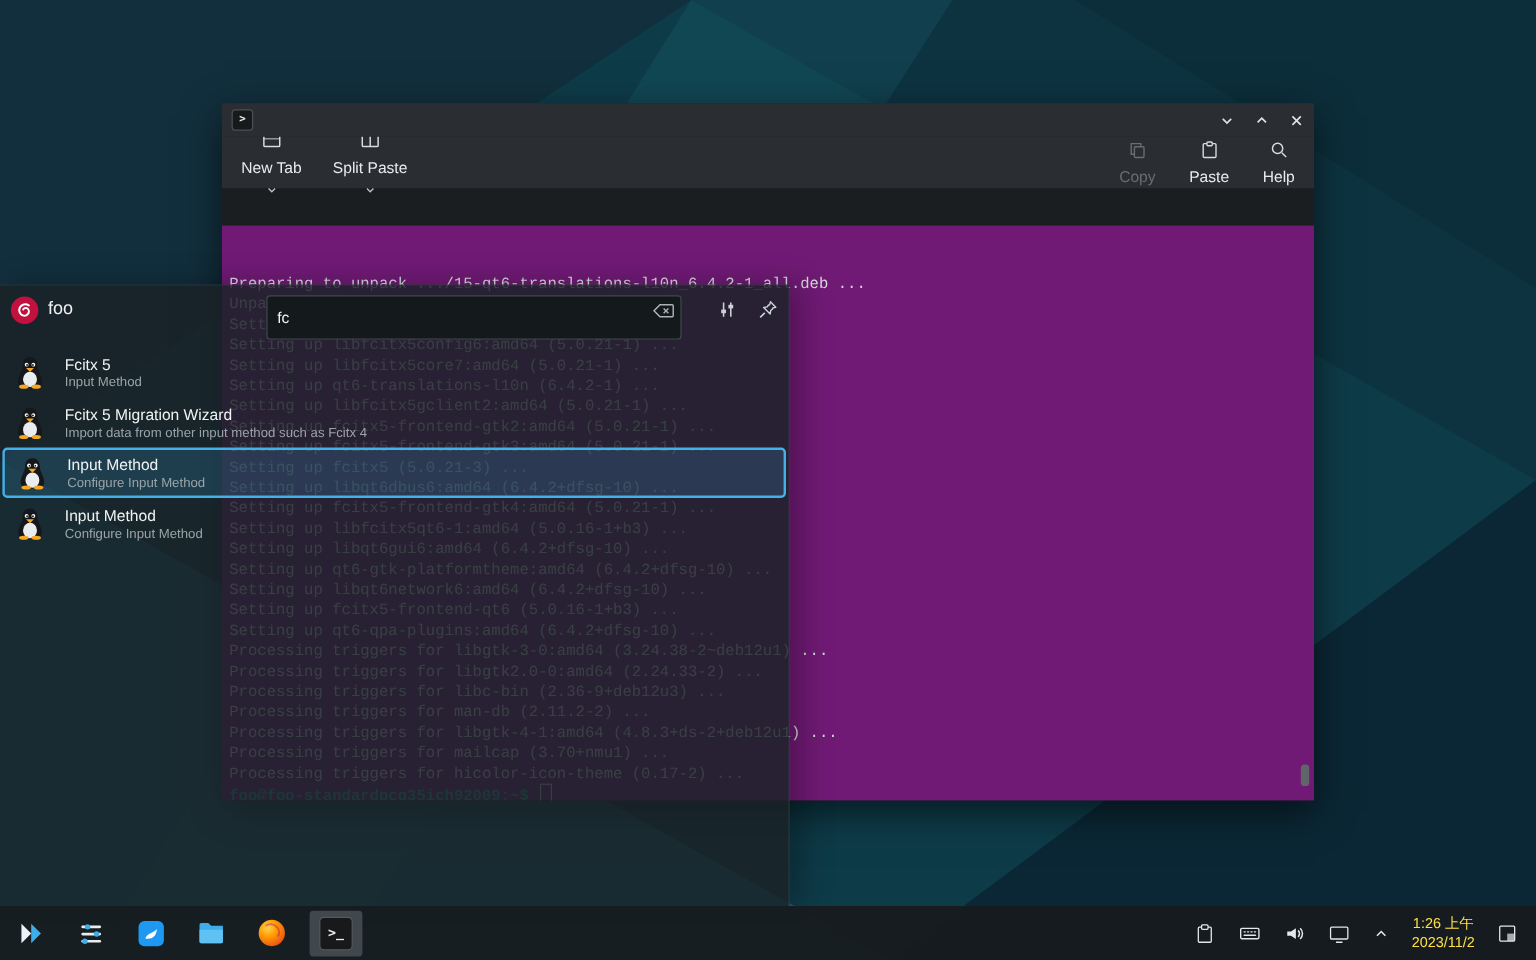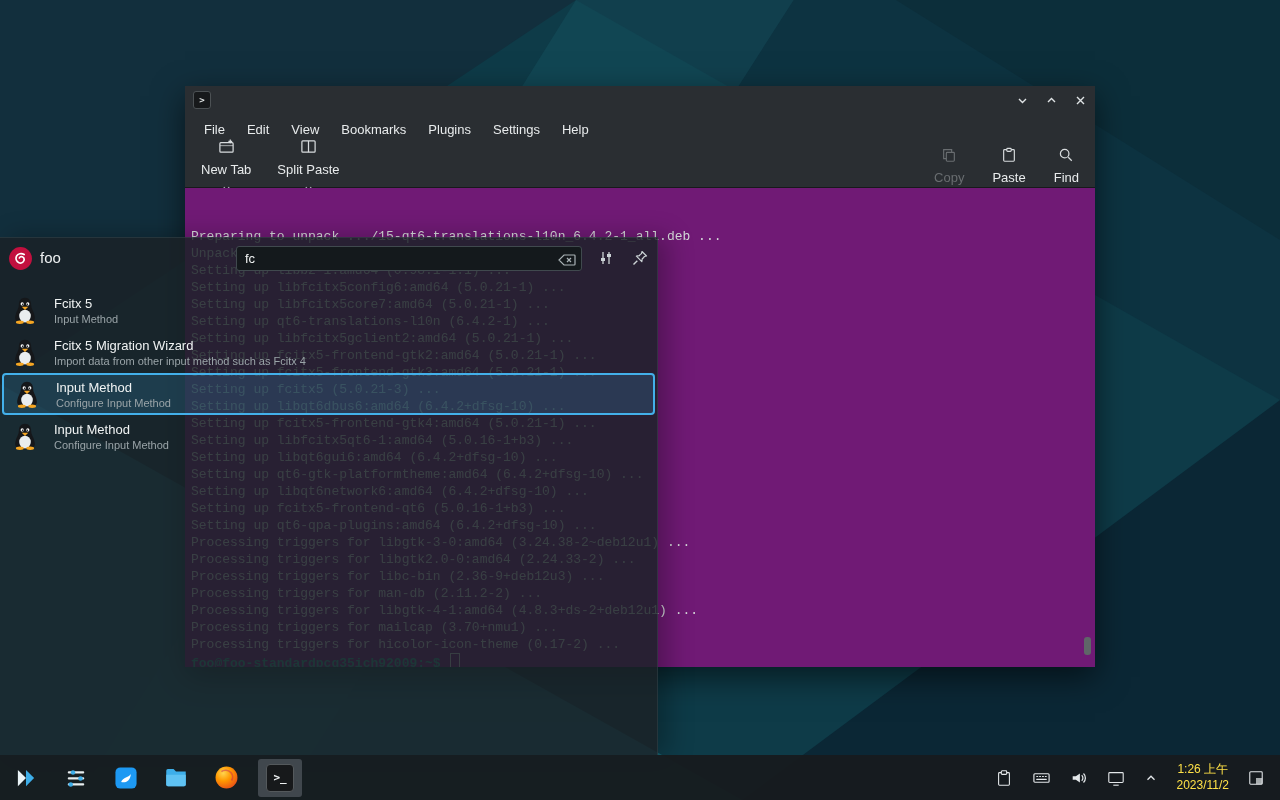--- a/index.html
+++ b/index.html
@@ -79,21 +79,21 @@
     position:absolute;left:0;top:237px;width:658px;height:518px;z-index:3;
     background:rgba(26,33,38,0.84);
     border-top:1px solid rgba(130,160,170,0.14);
     border-right:1px solid rgba(130,160,170,0.14);
     box-shadow:10px 0 24px rgba(0,0,0,0.28);
     box-sizing:border-box;
   }
   .launcher-header{position:absolute;left:0;top:0;right:0;height:42px;}
   .user-avatar{position:absolute;left:8px;top:8px;width:25px;height:25px;}
   .user-name{position:absolute;left:40px;top:11px;font-size:15px;color:#eef1f2;}
-  .search-wrap{position:absolute;left:236px;top:8px;width:346px;height:25px;}
+  .search-wrap{position:absolute;left:222px;top:8px;width:346px;height:37px;}
   .search-wrap input{
     width:100%;height:100%;box-sizing:border-box;
     background:#14191c;border:1px solid #40494e;border-radius:3px;
     color:#f0f3f3;font-size:13px;padding:0 26px 0 8px;outline:none;
     font-family:"Liberation Sans",sans-serif;
   }
   .clear-icon{position:absolute;right:6px;top:6px;}
   .hdr-icon{position:absolute;top:12px;}
   .hdr-sliders{left:598px;}
   .hdr-pin{left:632px;}
@@ -161,29 +161,20 @@
           </svg>
       </span>
       <span>
         <svg width="13" height="13" viewBox="0 0 13 13" fill="none" stroke="#dfe3e5" stroke-width="1.4">
             <path d="M3 3l7 7M10 3l-7 7"></path>
           </svg>
       </span>
     </div>
   </div>
 
-  <div class="menubar">
-    <span class="menu-item">File</span>
-    <span class="menu-item">Edit</span>
-    <span class="menu-item">View</span>
-    <span class="menu-item">Bookmarks</span>
-    <span class="menu-item">Plugins</span>
-    <span class="menu-item">Settings</span>
-    <span class="menu-item">Help</span>
-  </div>
 
   <div class="toolbar">
     <div class="tbtn">
       <span>
         <svg width="17" height="17" viewBox="0 0 18 18" fill="none" stroke="#d8dcde" stroke-width="1.3">
             <rect x="2" y="5" width="14" height="10" rx="1"></rect>
             <path d="M2 8h14" opacity="0.6"></path>
             <path d="M13 1.5v4M11 3.5h4"></path>
           </svg>
       </span>
@@ -227,21 +218,21 @@
         </span>
         <span>Paste</span>
       </div>
       <div class="tbtn">
         <span>
           <svg width="16" height="16" viewBox="0 0 18 18" fill="none" stroke="#d8dcde" stroke-width="1.4">
               <circle cx="7.5" cy="7.5" r="4.8"></circle>
               <path d="M11.5 11.5l4 4"></path>
             </svg>
         </span>
-        <span>Find</span>
+        <span>Help</span>
       </div>
     </div>
   </div>
 
   <div class="terminal">
     <div><div class="tline">Preparing to unpack .../15-qt6-translations-l10n_6.4.2-1_all.deb ...</div><div class="tline">Unpacking qt6-translations-l10n (6.4.2-1) ...</div><div class="tline">Setting up libb2-1:amd64 (0.98.1-1.1) ...</div><div class="tline">Setting up libfcitx5config6:amd64 (5.0.21-1) ...</div><div class="tline">Setting up libfcitx5core7:amd64 (5.0.21-1) ...</div><div class="tline">Setting up qt6-translations-l10n (6.4.2-1) ...</div><div class="tline">Setting up libfcitx5gclient2:amd64 (5.0.21-1) ...</div><div class="tline">Setting up fcitx5-frontend-gtk2:amd64 (5.0.21-1) ...</div><div class="tline">Setting up fcitx5-frontend-gtk3:amd64 (5.0.21-1) ...</div><div class="tline">Setting up fcitx5 (5.0.21-3) ...</div><div class="tline">Setting up libqt6dbus6:amd64 (6.4.2+dfsg-10) ...</div><div class="tline">Setting up fcitx5-frontend-gtk4:amd64 (5.0.21-1) ...</div><div class="tline">Setting up libfcitx5qt6-1:amd64 (5.0.16-1+b3) ...</div><div class="tline">Setting up libqt6gui6:amd64 (6.4.2+dfsg-10) ...</div><div class="tline">Setting up qt6-gtk-platformtheme:amd64 (6.4.2+dfsg-10) ...</div><div class="tline">Setting up libqt6network6:amd64 (6.4.2+dfsg-10) ...</div><div class="tline">Setting up fcitx5-frontend-qt6 (5.0.16-1+b3) ...</div><div class="tline">Setting up qt6-qpa-plugins:amd64 (6.4.2+dfsg-10) ...</div><div class="tline">Processing triggers for libgtk-3-0:amd64 (3.24.38-2~deb12u1) ...</div><div class="tline">Processing triggers for libgtk2.0-0:amd64 (2.24.33-2) ...</div><div class="tline">Processing triggers for libc-bin (2.36-9+deb12u3) ...</div><div class="tline">Processing triggers for man-db (2.11.2-2) ...</div><div class="tline">Processing triggers for libgtk-4-1:amd64 (4.8.3+ds-2+deb12u1) ...</div><div class="tline">Processing triggers for mailcap (3.70+nmu1) ...</div><div class="tline">Processing triggers for hicolor-icon-theme (0.17-2) ...</div><div class="tline"><span class="prompt">foo@foo-standardpcq35ich92009:~$</span><span class="cursor"></span></div></div>
     <div class="scroll-thumb"></div>
   </div>
 </div>
 

